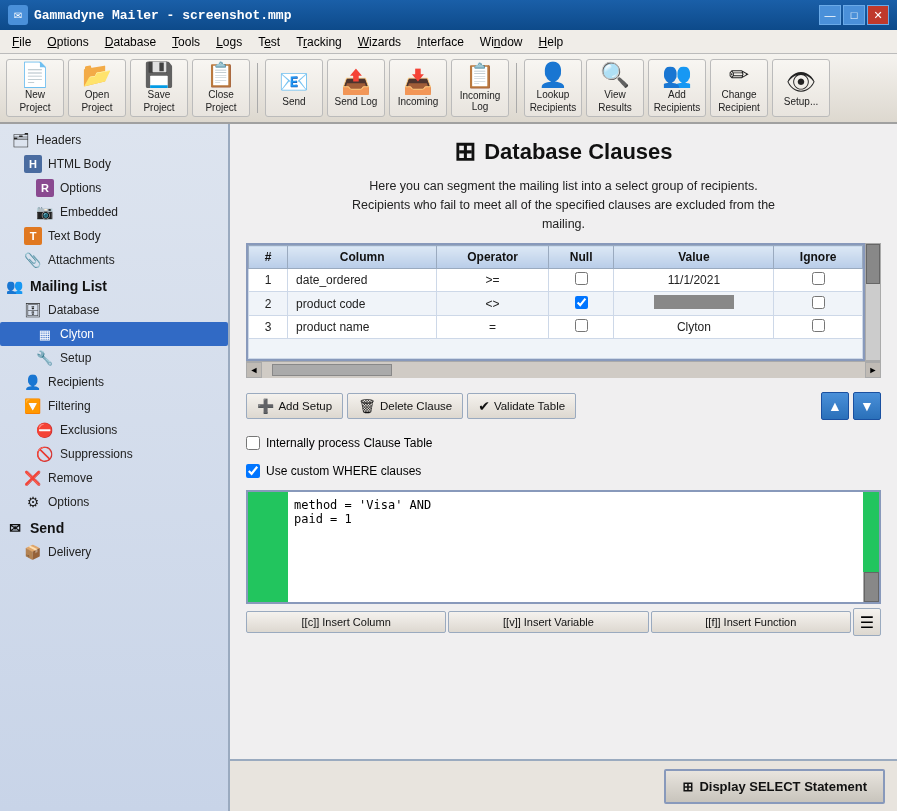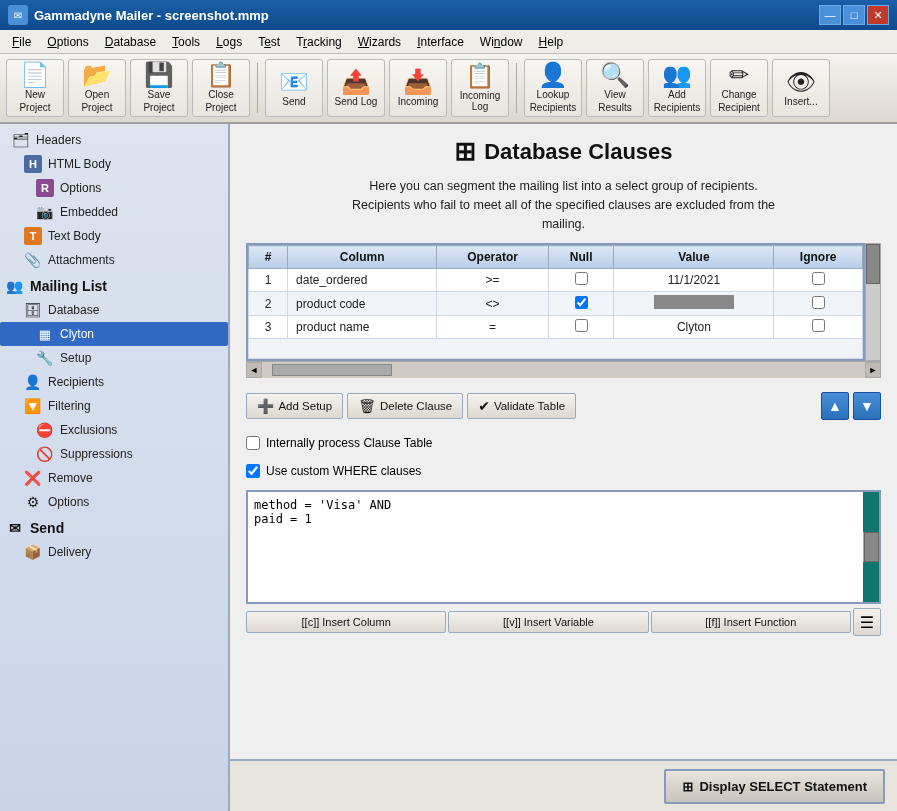--- a/index.html
+++ b/index.html
@@ -9,21 +9,21 @@
     .title-bar {
       background: linear-gradient(to bottom, #1a5fa8, #0d4a8a);
       color: white;
       display: flex;
       align-items: center;
       justify-content: space-between;
       padding: 4px 8px;
       height: 30px;
     }
     .title-bar-left { display: flex; align-items: center; gap: 6px; }
-    .title-bar-title { font-size: 13px; font-weight: bold; }
+    .title-bar-title { font-size: 13px; font-weight: bold; font-family: Liberation Mono, monospace; }
     .title-bar-controls { display: flex; gap: 2px; }
     .title-bar-btn {
       background: #4a90d9;
       border: 1px solid #6aaae8;
       color: white;
       width: 22px; height: 20px;
       cursor: pointer;
       font-size: 11px;
       display: flex; align-items: center; justify-content: center;
     }
@@ -252,23 +252,24 @@
     .checkbox-row input[type=checkbox] { width: 14px; height: 14px; }
 
     
     .where-section {
       display: flex;
       flex-direction: column;
       gap: 4px;
     }
     .where-textarea-wrapper {
       display: flex;
-      align-items: center;
+      align-items: flex-end;
       border: 2px solid #8899bb;
-      background: #0f766e;
+      background: #22c55e;
+      padding-left: 40px;
     }
     .where-textarea {
       flex: 1;
       border: none;
       outline: none;
       font-family: monospace;
       font-size: 12px;
       padding: 6px;
       resize: none;
       background: white;
@@ -422,21 +423,21 @@
     <span>Add</span>
     <span>Recipients</span>
   </div>
   <div class="toolbar-btn">
     <div class="toolbar-icon">✏</div>
     <span>Change</span>
     <span>Recipient</span>
   </div>
   <div class="toolbar-btn">
     <div class="toolbar-icon">👁</div>
-    <span>Insert...</span>
+    <span>Setup...</span>
   </div>
 </div>
 
 <div class="main-layout">
 
   <div class="sidebar">
 
     <div class="sidebar-item">
       <div class="sidebar-icon">🗂</div>
       <span>Headers</span>

